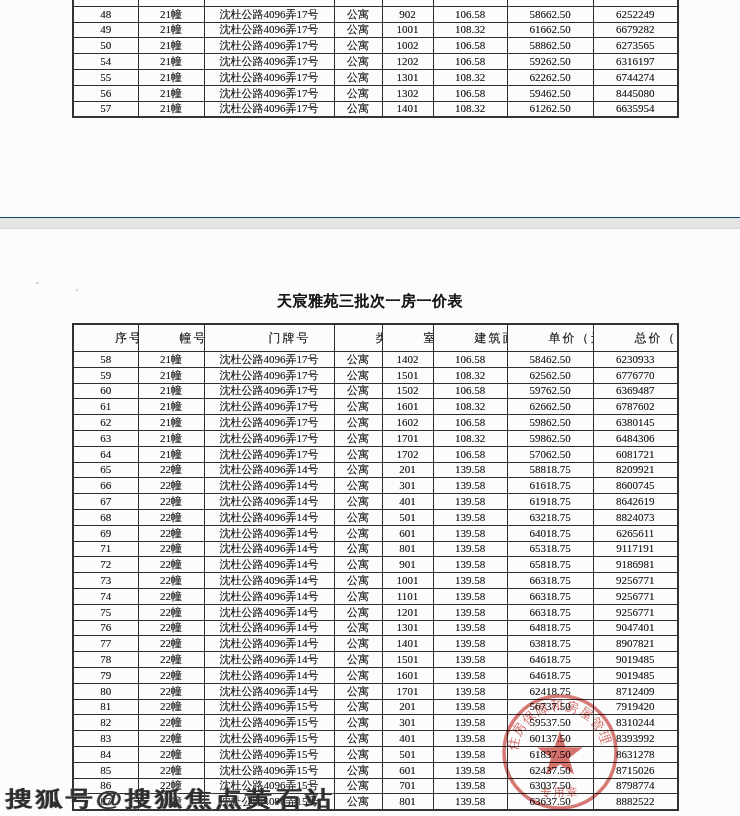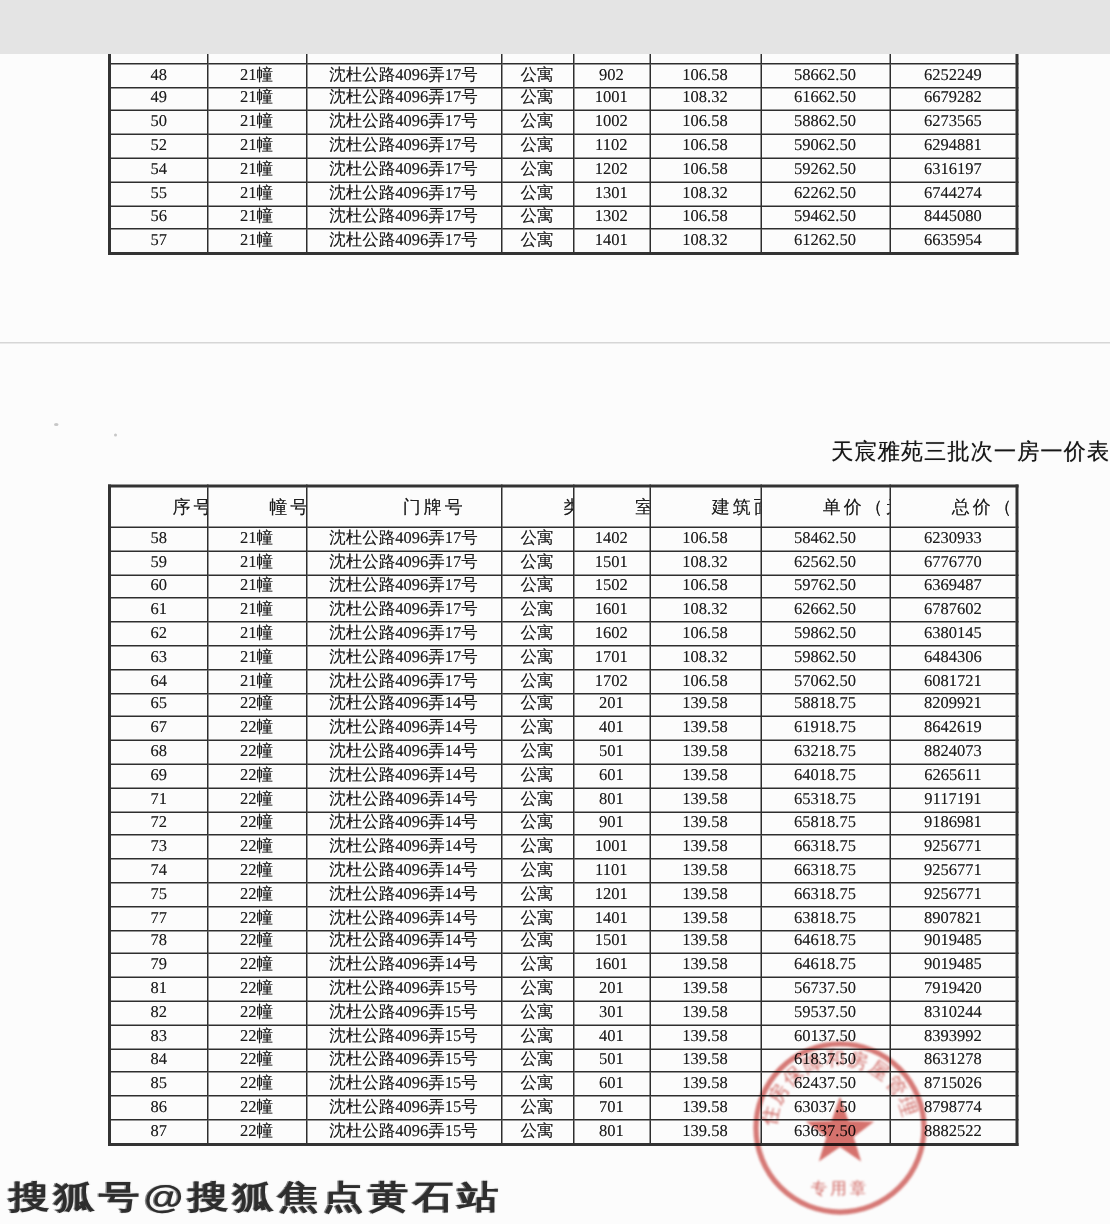--- a/index.html
+++ b/index.html
@@ -8,21 +8,21 @@
     width:740px;height:816px;
     background:#e4e4e4;
     overflow:hidden;
     font-family:"Liberation Serif","DejaVu Serif",serif;
     color:#1c1c1c;
   }
   .page{
     position:absolute;left:0;width:740px;
     background:#fcfcfc;overflow:hidden;
   }
-  #page1{top:0;height:217px;border-bottom:1px solid #0c4a6e;margin-top:36px;}
+  #page1{top:0;height:217px;border-bottom:1px solid #0c4a6e;}
   #page2{top:228px;height:588px;border-top:1px solid #d6d6d6;}
   .price-table{
     border-collapse:collapse;table-layout:fixed;
     width:605px;
     font-size:11px;
     color:#1d1d1d;
   }
   .price-table td,.price-table th{
     border:1px solid #2e2e2e;
     text-align:center;vertical-align:middle;
@@ -32,21 +32,21 @@
     font-weight:normal;
   }
   .price-table th{
     height:26px;font-size:12px;letter-spacing:2px;line-height:26px;padding-left:41px;
   }
   .price-table{border:2px solid #333;}
   #t1wrap{position:absolute;left:72px;top:-11px;}
   #t2wrap{position:absolute;left:72px;top:94px;}
   .doc-title{
     position:absolute;top:63px;left:0;width:740px;
-    text-align:right;font-size:15px;font-weight:normal;
+    text-align:center;font-size:15px;font-weight:bold;
     letter-spacing:.5px;color:#161616;
     text-shadow:0 0 .5px rgba(0,0,0,.5);
   }
   .speck{position:absolute;background:#9a9a9a;border-radius:50%;opacity:.55;}
   #speck1{left:36px;top:53px;width:3px;height:2px;}
   #speck2{left:76px;top:60px;width:2px;height:2px;}
   .stamp{
     position:absolute;left:501px;top:693px;width:118px;height:118px;
     mix-blend-mode:multiply;opacity:.88;filter:blur(.6px);
     z-index:20;pointer-events:none;
@@ -111,30 +111,20 @@
             <td>50</td>
             <td>21幢</td>
             <td>沈杜公路4096弄17号</td>
             <td>公寓</td>
             <td>1002</td>
             <td>106.58</td>
             <td>58862.50</td>
             <td>6273565</td>
           </tr>
           <tr>
-            <td>52</td>
-            <td>21幢</td>
-            <td>沈杜公路4096弄17号</td>
-            <td>公寓</td>
-            <td>1102</td>
-            <td>106.58</td>
-            <td>59062.50</td>
-            <td>6294881</td>
-          </tr>
-          <tr>
             <td>54</td>
             <td>21幢</td>
             <td>沈杜公路4096弄17号</td>
             <td>公寓</td>
             <td>1202</td>
             <td>106.58</td>
             <td>59262.50</td>
             <td>6316197</td>
           </tr>
           <tr>
@@ -277,20 +267,30 @@
             <td>65</td>
             <td>22幢</td>
             <td>沈杜公路4096弄14号</td>
             <td>公寓</td>
             <td>201</td>
             <td>139.58</td>
             <td>58818.75</td>
             <td>8209921</td>
           </tr>
           <tr>
+            <td>66</td>
+            <td>22幢</td>
+            <td>沈杜公路4096弄14号</td>
+            <td>公寓</td>
+            <td>301</td>
+            <td>139.58</td>
+            <td>61618.75</td>
+            <td>8600745</td>
+          </tr>
+          <tr>
             <td>67</td>
             <td>22幢</td>
             <td>沈杜公路4096弄14号</td>
             <td>公寓</td>
             <td>401</td>
             <td>139.58</td>
             <td>61918.75</td>
             <td>8642619</td>
           </tr>
           <tr>
@@ -357,20 +357,30 @@
             <td>75</td>
             <td>22幢</td>
             <td>沈杜公路4096弄14号</td>
             <td>公寓</td>
             <td>1201</td>
             <td>139.58</td>
             <td>66318.75</td>
             <td>9256771</td>
           </tr>
           <tr>
+            <td>76</td>
+            <td>22幢</td>
+            <td>沈杜公路4096弄14号</td>
+            <td>公寓</td>
+            <td>1301</td>
+            <td>139.58</td>
+            <td>64818.75</td>
+            <td>9047401</td>
+          </tr>
+          <tr>
             <td>77</td>
             <td>22幢</td>
             <td>沈杜公路4096弄14号</td>
             <td>公寓</td>
             <td>1401</td>
             <td>139.58</td>
             <td>63818.75</td>
             <td>8907821</td>
           </tr>
           <tr>
@@ -385,20 +395,30 @@
           </tr>
           <tr>
             <td>79</td>
             <td>22幢</td>
             <td>沈杜公路4096弄14号</td>
             <td>公寓</td>
             <td>1601</td>
             <td>139.58</td>
             <td>64618.75</td>
             <td>9019485</td>
+          </tr>
+          <tr>
+            <td>80</td>
+            <td>22幢</td>
+            <td>沈杜公路4096弄14号</td>
+            <td>公寓</td>
+            <td>1701</td>
+            <td>139.58</td>
+            <td>62418.75</td>
+            <td>8712409</td>
           </tr>
           <tr>
             <td>81</td>
             <td>22幢</td>
             <td>沈杜公路4096弄15号</td>
             <td>公寓</td>
             <td>201</td>
             <td>139.58</td>
             <td>56737.50</td>
             <td>7919420</td>

